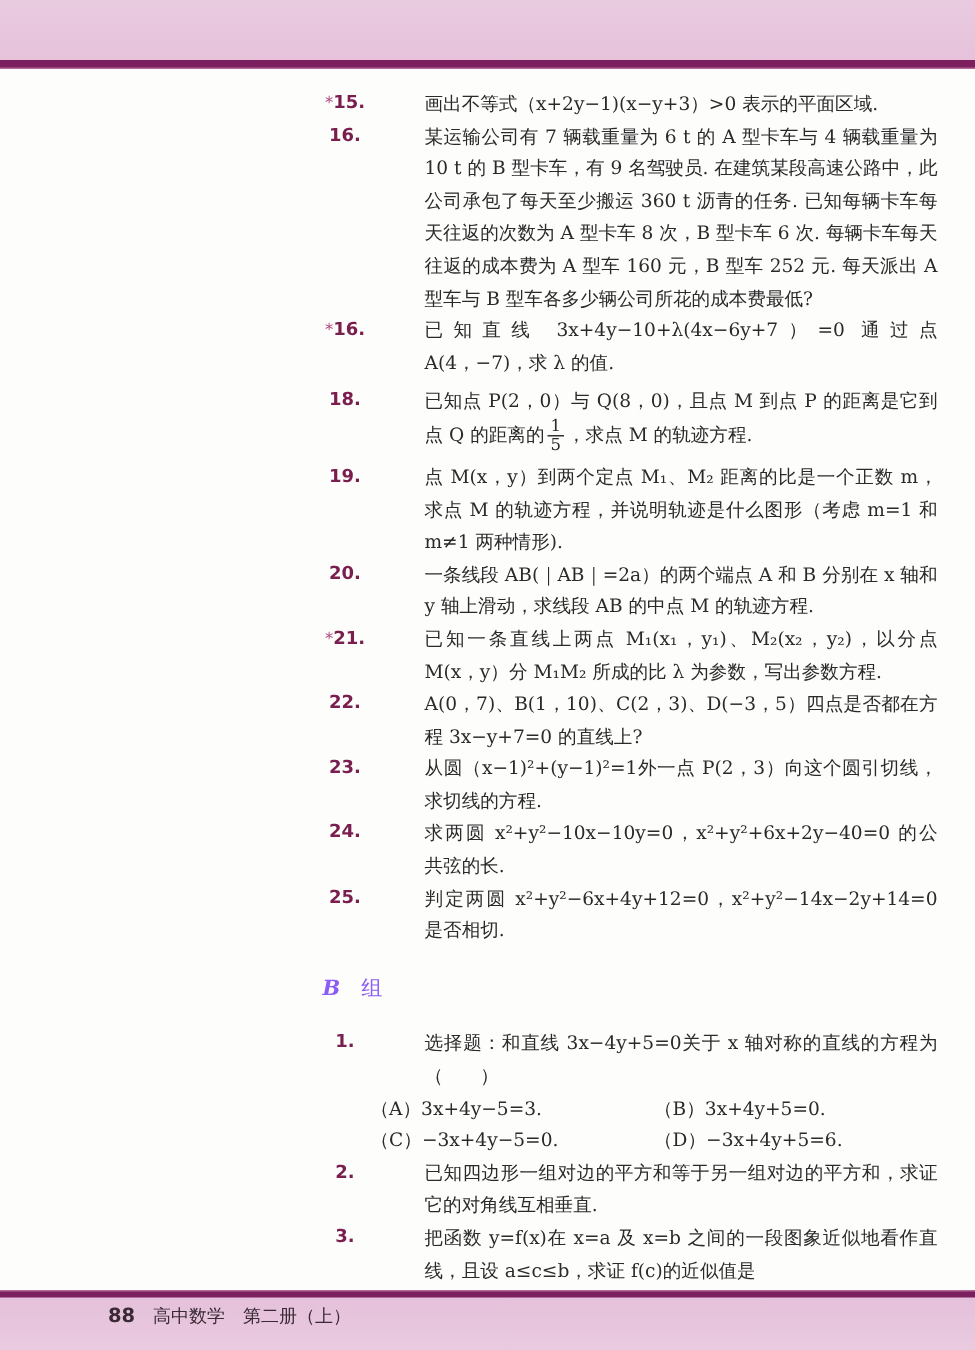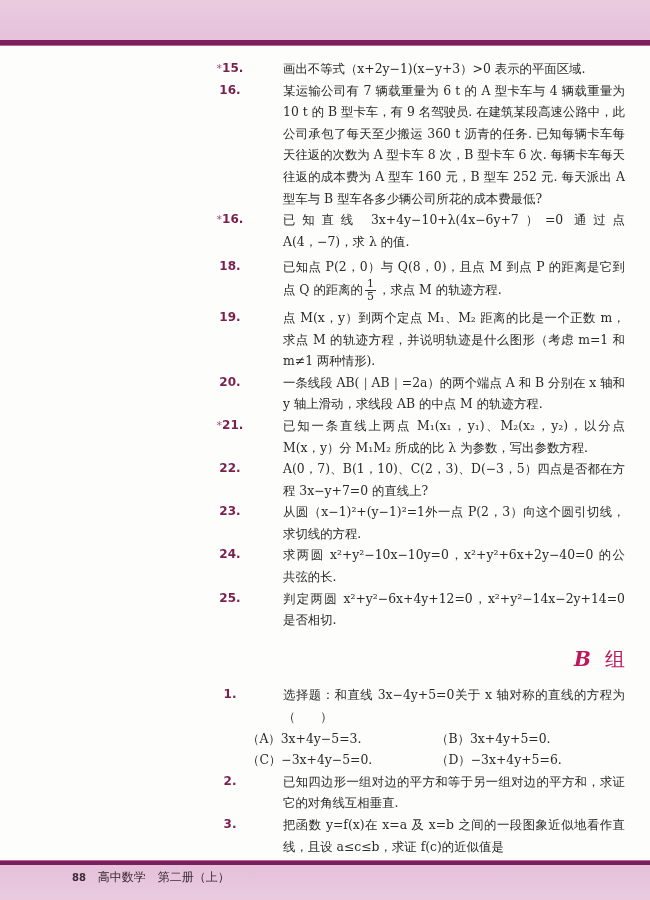--- a/index.html
+++ b/index.html
@@ -22,35 +22,35 @@
     background: linear-gradient(180deg, #e5c0da 0%, #e9cbe0 100%);
   }
   .line-bottom {
     position: absolute; left: 0; top: 860px; width: 650px; height: 5px;
     background: #7b1f5f; border-top: 1px solid #b36a98;
   }
   .footer {
     position: absolute; left: 72px; top: 869px; font-size: 12px; color: #3a2a35;
     font-family: "DejaVu Sans", "Liberation Sans", sans-serif;
   }
-  .footer .pg { font-weight: bold; margin-right: 8px; font-size: 10px; }
+  .footer .pg { font-weight: bold; margin-right: 8px; font-size: 13px; }
   .content {
     position: absolute; left: 215px; top: 58px; width: 410px;
     font-size: 12.4px; line-height: 21.6px;
   }
   .prob { position: relative; padding-left: 32px; margin: 0; }
   .prob .num {
     position: absolute; left: 0; top: 0; width: 30px; text-align: center;
     font-weight: bold; color: #7a1e4e;
     font-family: "DejaVu Sans", "Liberation Sans", sans-serif; font-size: 12px;
   }
   .prob .num .star { color: #b04a80; font-weight: normal; font-size: 11px; }
   .prob .txt { display: block; text-align: justify; margin-left: 36px; }
   .section-title {
-    text-align: right; margin: 18px 0 14px 0; font-size: 20px; color: #be185d;
+    text-align: left; margin: 18px 0 14px 0; font-size: 14px; color: #8b5cf6;
   }
   .section-title .b { font-style: italic; font-weight: bold; margin-right: 14px; }
   .choices { display: grid; grid-template-columns: 50% 50%; padding-left: 32px; }
   .formula { text-align: center; padding-left: 32px; margin: 4px 0; }
   .frac { display: inline-flex; flex-direction: column; vertical-align: middle; text-align: center; font-size: 11px; line-height: 12px; margin: 0 2px; }
   .frac .n { border-bottom: 1px solid #333; padding: 0 2px; }
   .frac .d { padding: 0 2px; }
 </style>
 </head>
 <body>

